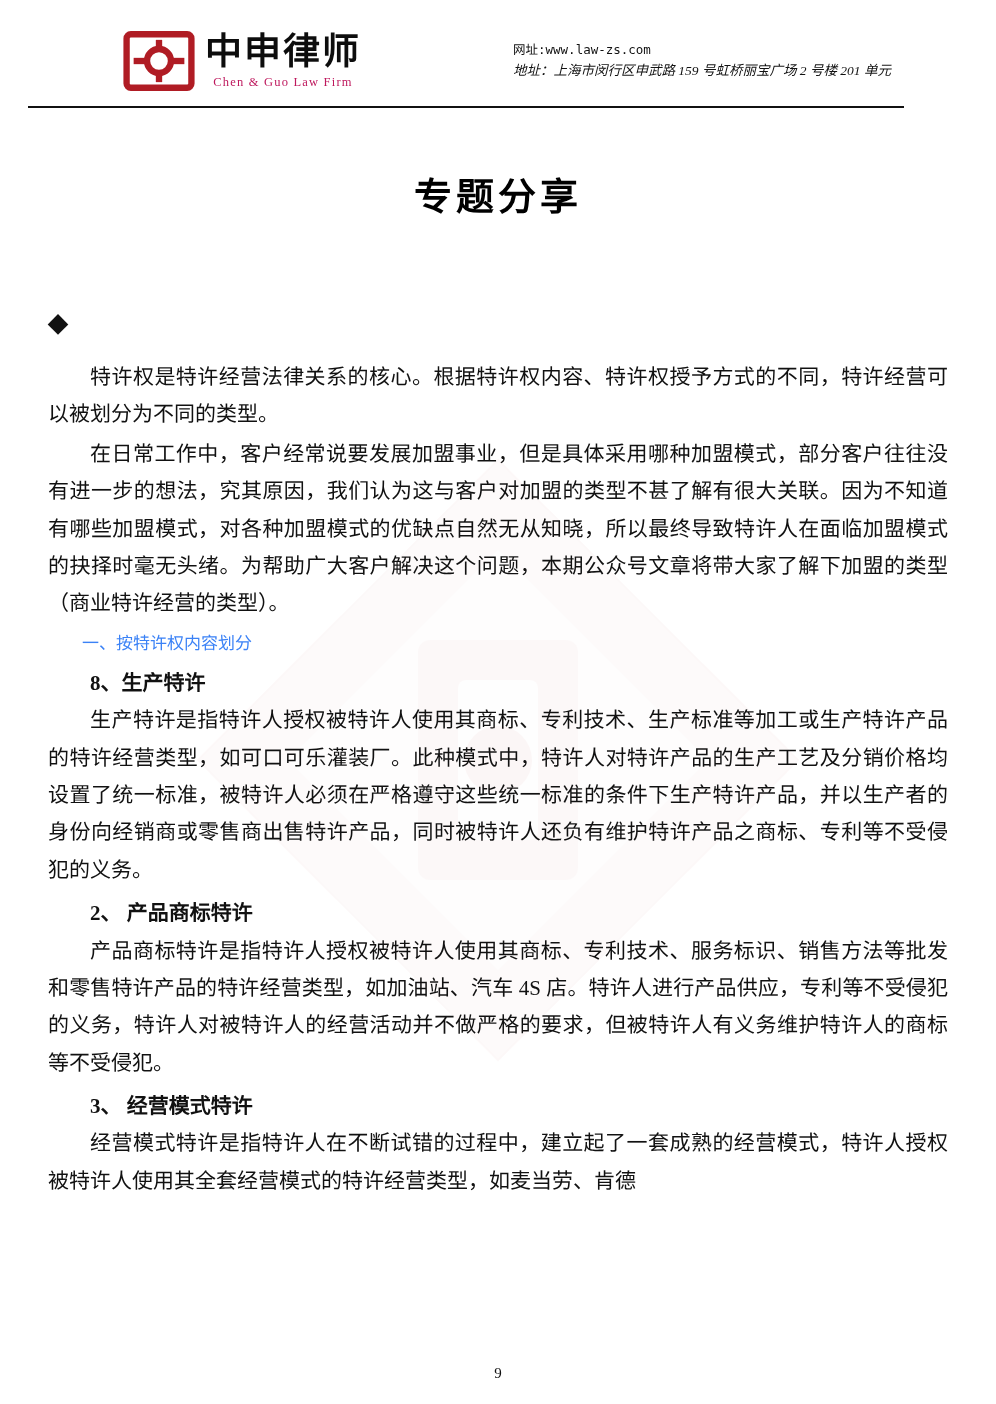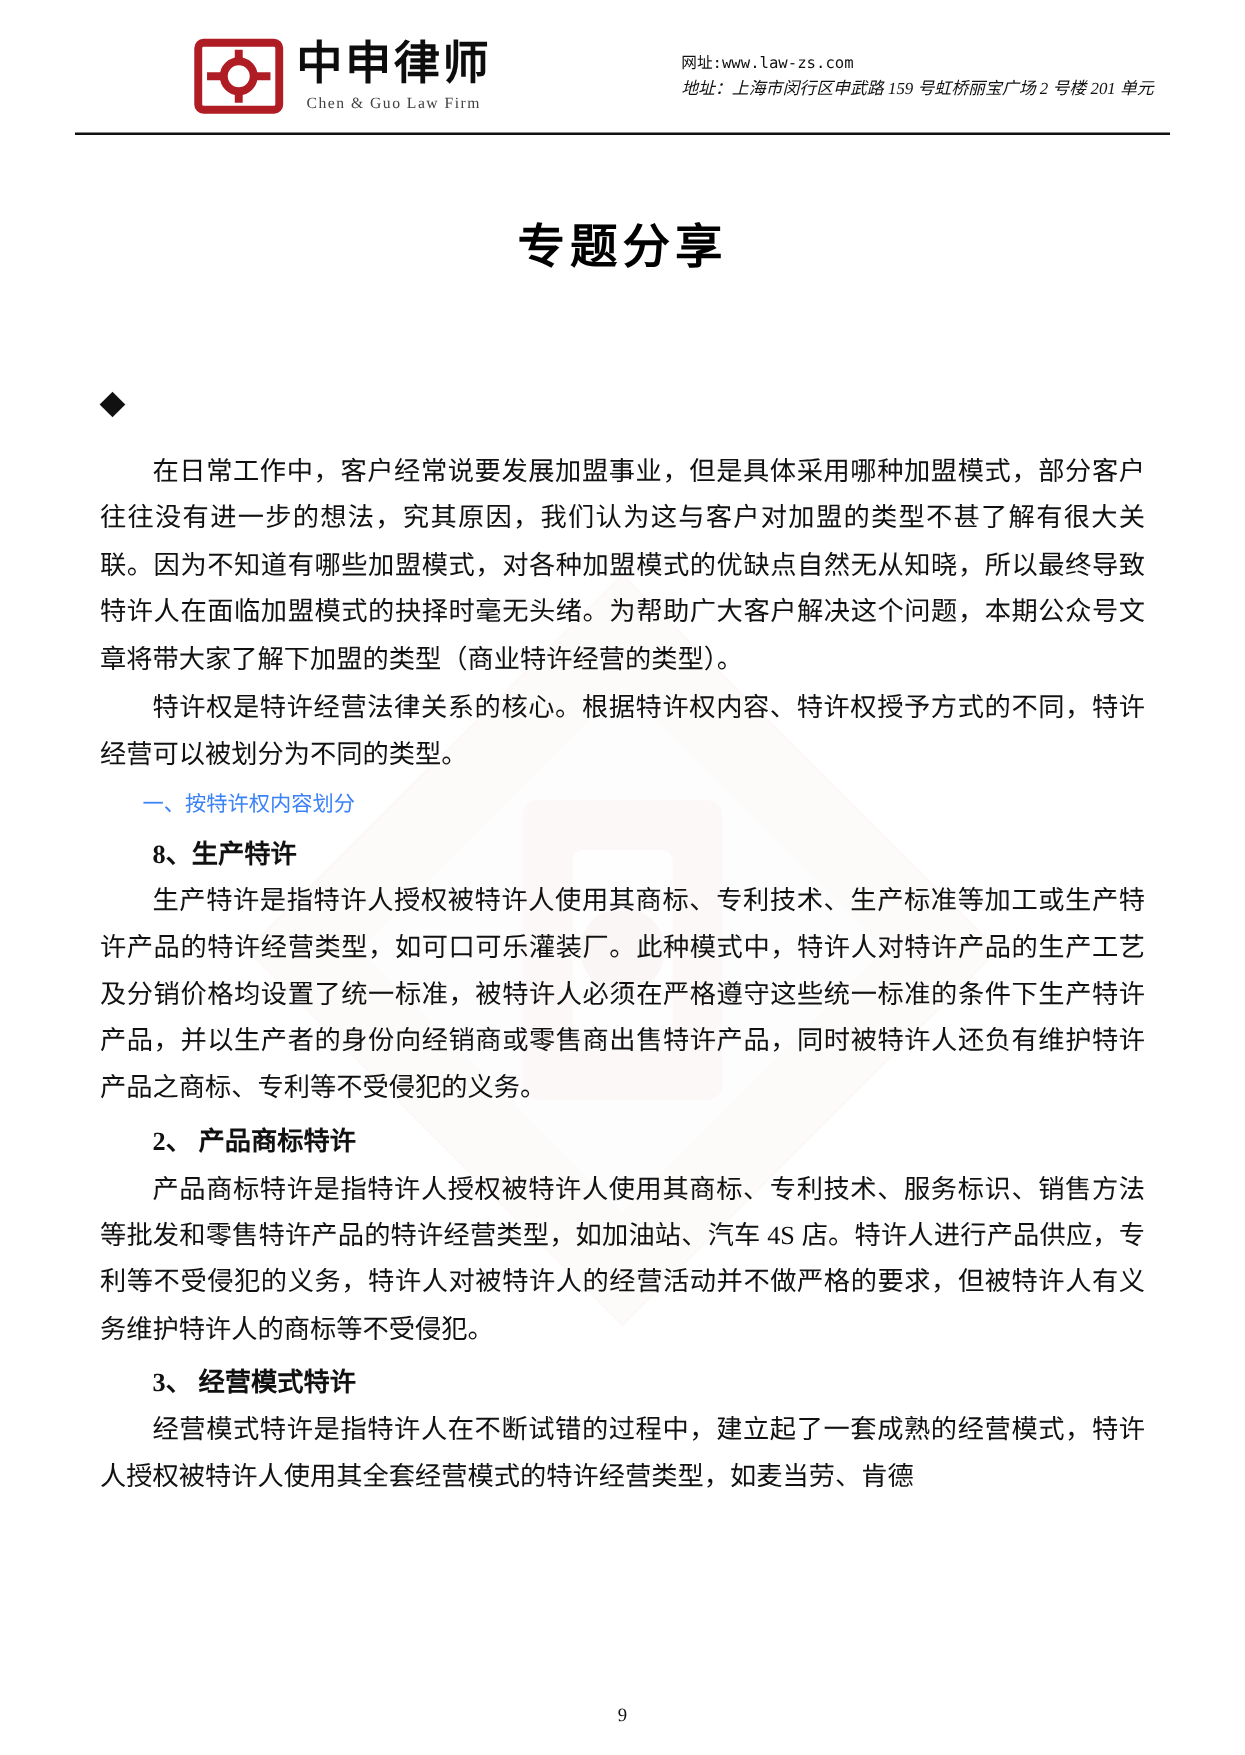--- a/index.html
+++ b/index.html
@@ -25,21 +25,21 @@
     pointer-events: none;
     z-index: 0;
   }
 
   .page {
     position: relative;
     z-index: 2;
     width: 996px;
     height: 1404px;
     box-sizing: border-box;
-    padding: 0 60px;
+    padding: 0 28px;
   }
 
   
   .header {
     display: flex;
     align-items: center;
     padding-top: 30px;
     height: 92px;
     box-sizing: border-box;
   }
@@ -63,21 +63,21 @@
     font-weight: bold;
     font-size: 37px;
     letter-spacing: 2px;
     color: #0d0d0d;
     display: block;
   }
   .logo-en {
     font-family: "Liberation Serif", serif;
     font-size: 12.5px;
     letter-spacing: 1.2px;
-    color: #404040;
+    color: #be185d;
     display: block;
     margin-top: 6px;
     text-align: center;
   }
   .contact {
     margin-left: 60px;
     font-family: "DejaVu Sans Mono", monospace;
     font-size: 12.5px;
     line-height: 1.62;
     color: #111;
@@ -208,22 +208,22 @@
 
   <hr class="rule">
 
   <h1 class="doc-title">专题分享</h1>
 
   <div class="section-heading">
     <span class="diamond">◆</span>
   </div>
 
   <div class="body-copy">
+    <p class="para">特许权是特许经营法律关系的核心。根据特许权内容、特许权授予方式的不同，特许经营可以被划分为不同的类型。</p>
     <p class="para">在日常工作中，客户经常说要发展加盟事业，但是具体采用哪种加盟模式，部分客户往往没有进一步的想法，究其原因，我们认为这与客户对加盟的类型不甚了解有很大关联。因为不知道有哪些加盟模式，对各种加盟模式的优缺点自然无从知晓，所以最终导致特许人在面临加盟模式的抉择时毫无头绪。为帮助广大客户解决这个问题，本期公众号文章将带大家了解下加盟的类型（商业特许经营的类型）。</p>
-    <p class="para">特许权是特许经营法律关系的核心。根据特许权内容、特许权授予方式的不同，特许经营可以被划分为不同的类型。</p>
 
     <p class="sub-heading">一、按特许权内容划分</p>
 
     <p class="sub-heading-2">8、生产特许</p>
     <p class="para">生产特许是指特许人授权被特许人使用其商标、专利技术、生产标准等加工或生产特许产品的特许经营类型，如可口可乐灌装厂。此种模式中，特许人对特许产品的生产工艺及分销价格均设置了统一标准，被特许人必须在严格遵守这些统一标准的条件下生产特许产品，并以生产者的身份向经销商或零售商出售特许产品，同时被特许人还负有维护特许产品之商标、专利等不受侵犯的义务。</p>
 
     <p class="sub-heading-2">2、  产品商标特许</p>
     <p class="para">产品商标特许是指特许人授权被特许人使用其商标、专利技术、服务标识、销售方法等批发和零售特许产品的特许经营类型，如加油站、汽车 4S 店。特许人进行产品供应，专利等不受侵犯的义务，特许人对被特许人的经营活动并不做严格的要求，但被特许人有义务维护特许人的商标等不受侵犯。</p>
 
     <p class="sub-heading-2">3、  经营模式特许</p>

